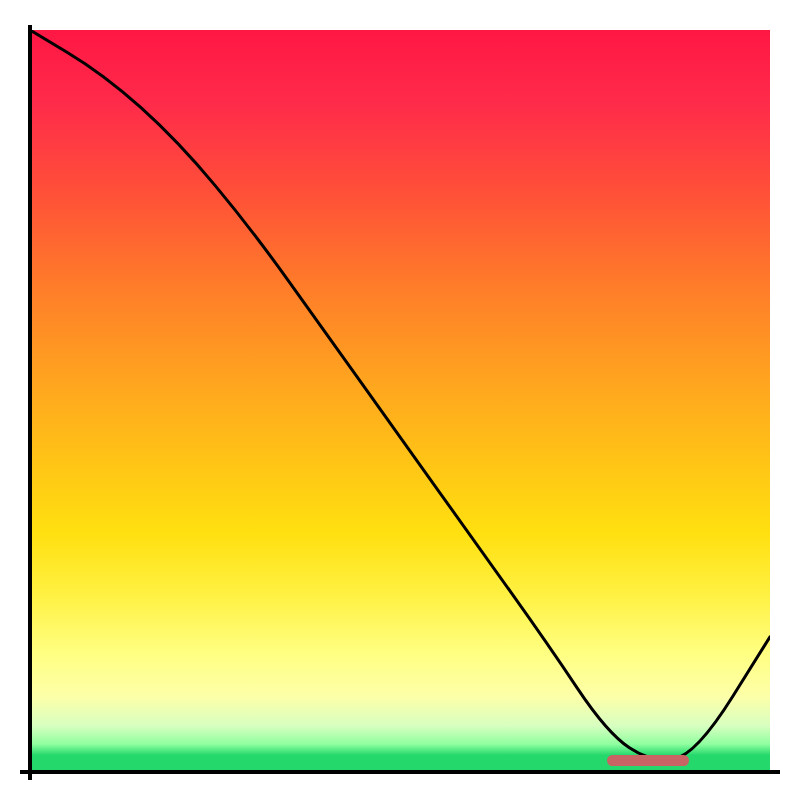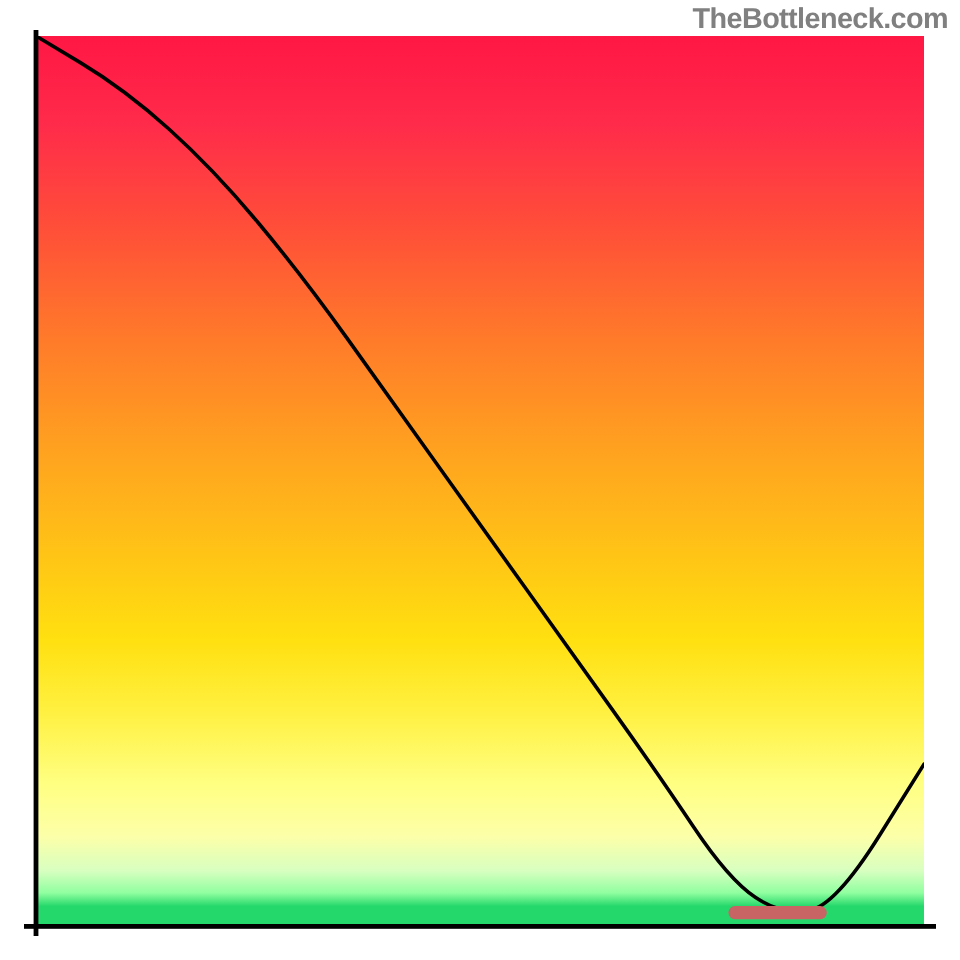--- a/index.html
+++ b/index.html
@@ -86,21 +86,20 @@
     height: 11px;
     background: #c86464;
     border-radius: 6px;
   }
 </style>
 </head>
 <body>
 
 <div class="container">
 
-  <div class="watermark">TheBottleneck.com</div>
 
   <div class="plot-area">
     <div class="gradient-bg"></div>
 
     <svg class="curve" viewBox="0 0 740 740" preserveAspectRatio="none">
       <path id="curve-path" fill="none" stroke="#000000" stroke-width="3" stroke-linecap="round" stroke-linejoin="round" d="M 0 0 Q 0 0 37 22.200000000000045 Q 74 44.40000000000009 111 77.70000000000005 Q 148 111 185 155.40000000000003 Q 222 199.80000000000007 259 251.60000000000005 Q 296 303.40000000000003 333 355.20000000000005 Q 370 407 407 458.8 Q 444 510.6 481 562.4000000000001 Q 518 614.2 547.6 658.6 Q 577.2 703 599.4000000000001 717.8 Q 621.6 732.6 643.8 728.9000000000001 Q 666 725.2 703 666 T 740 606.8"></path>
     </svg>
 
     <div id="opt-marker" class="marker" style="left: 577.2px; width: 81.4px; top: 724.6px; background: rgb(200, 100, 100);"></div>
   </div>

